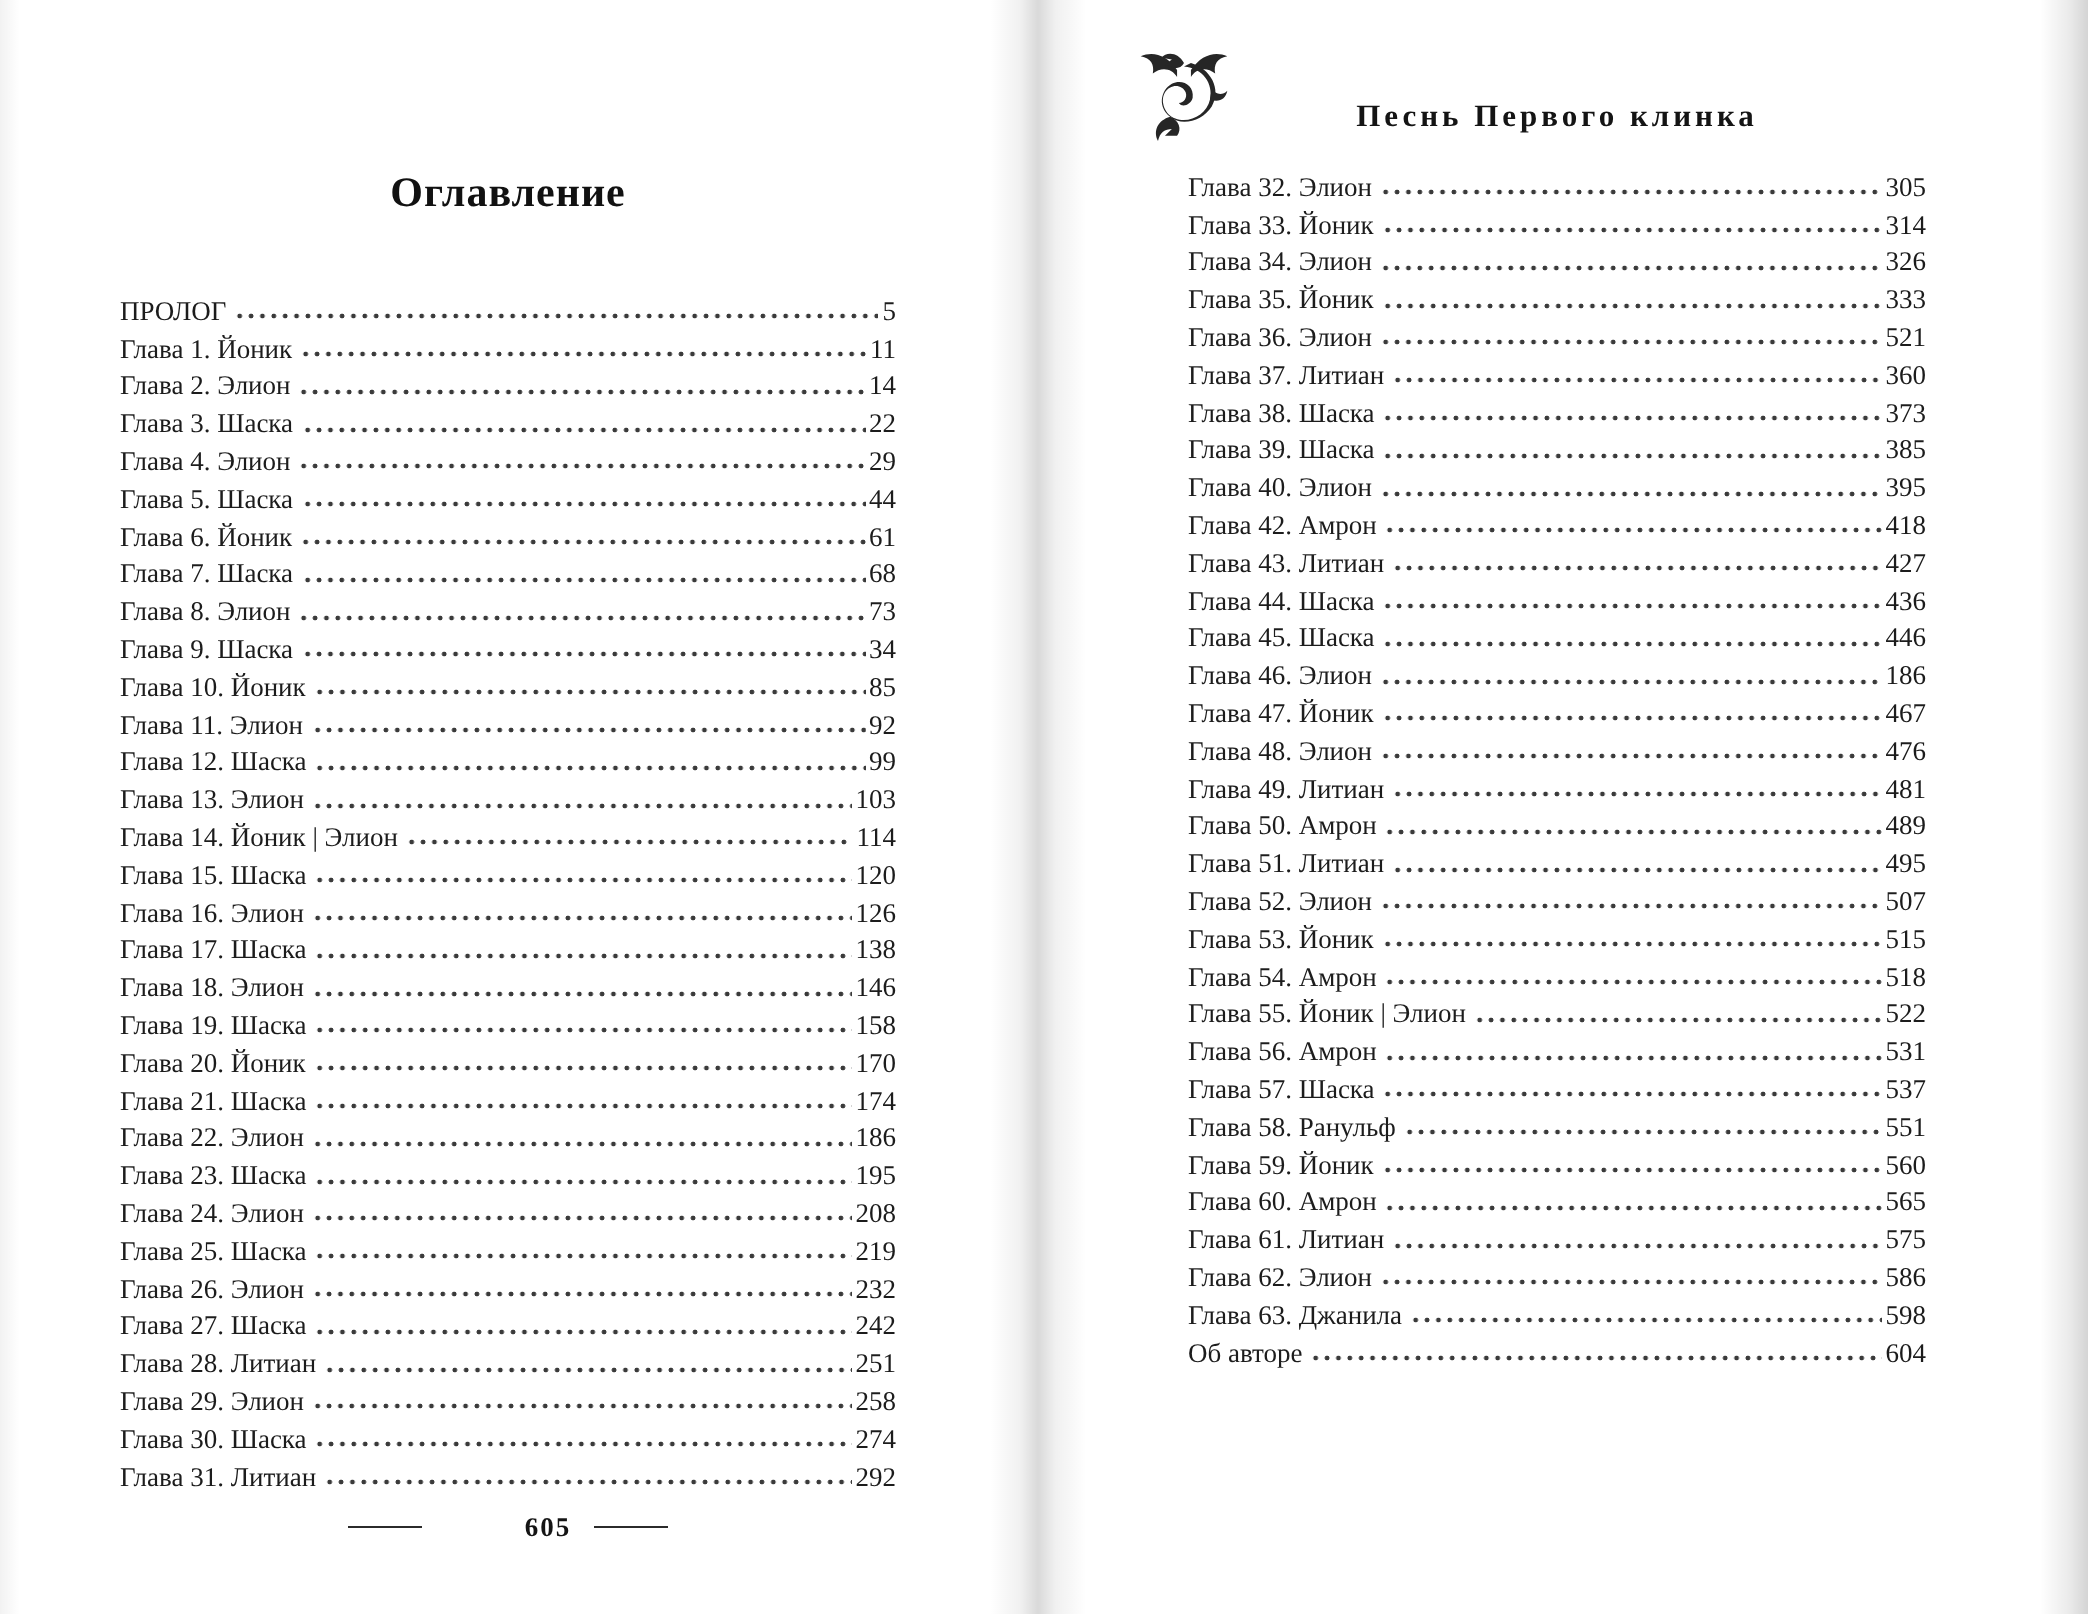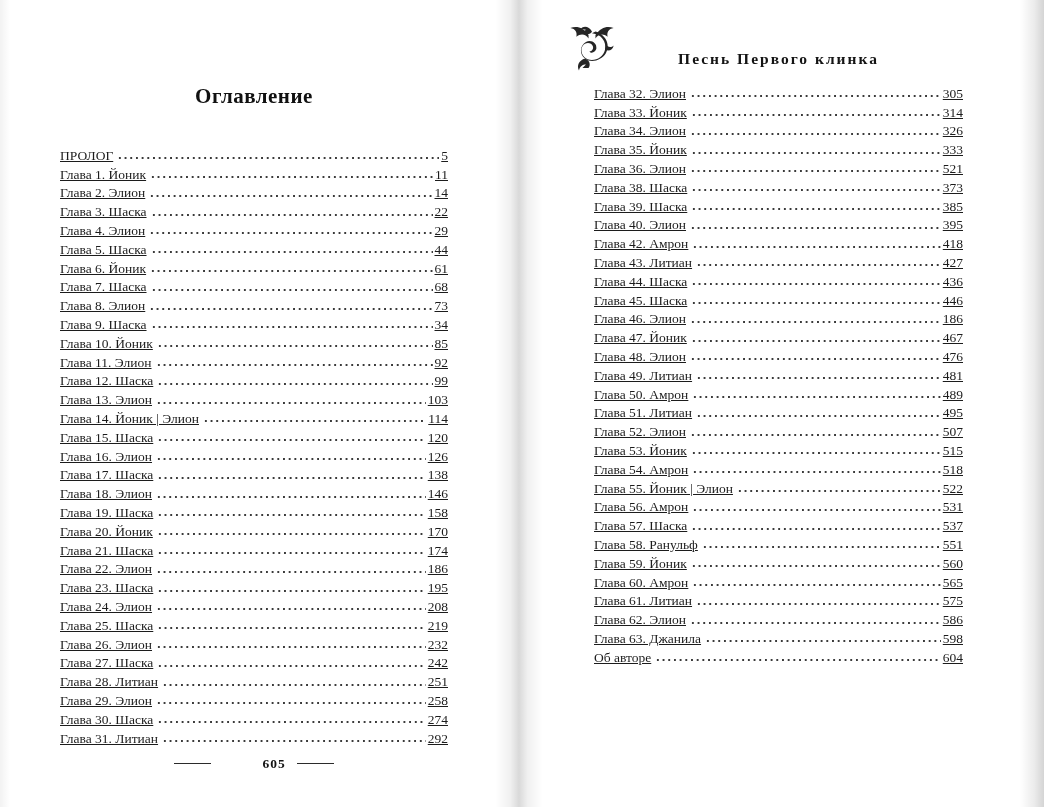--- a/index.html
+++ b/index.html
@@ -38,21 +38,21 @@
 
   .toc-title {
     font-size: 21px;
     font-weight: bold;
     text-align: center;
     letter-spacing: 0.5px;
     color: #111111;
     margin-bottom: 36px;
   }
 
-  .toc { width: 100%; text-decoration: underline; }
+  .toc { width: 100%; }
   .toc-row {
     display: flex;
     align-items: flex-end;
     height: 18.8px;
     font-size: 13.5px;
     line-height: 16px;
   }
   .toc-label { white-space: nowrap; }
   .toc-page  { white-space: nowrap; text-align: right; }
   .leader {
@@ -343,20 +343,25 @@
           <span class="leader"></span>
           <span class="toc-page">333</span>
         </div>
 
         <div class="toc-row">
           <span class="toc-label">Глава 36. Элион</span>
           <span class="leader"></span>
           <span class="toc-page">521</span>
         </div>
 
+        <div class="toc-row">
+          <span class="toc-label">Глава 37. Литиан</span>
+          <span class="leader"></span>
+          <span class="toc-page">360</span>
+        </div>
 
         <div class="toc-row">
           <span class="toc-label">Глава 38. Шаска</span>
           <span class="leader"></span>
           <span class="toc-page">373</span>
         </div>
 
         <div class="toc-row">
           <span class="toc-label">Глава 39. Шаска</span>
           <span class="leader"></span>

